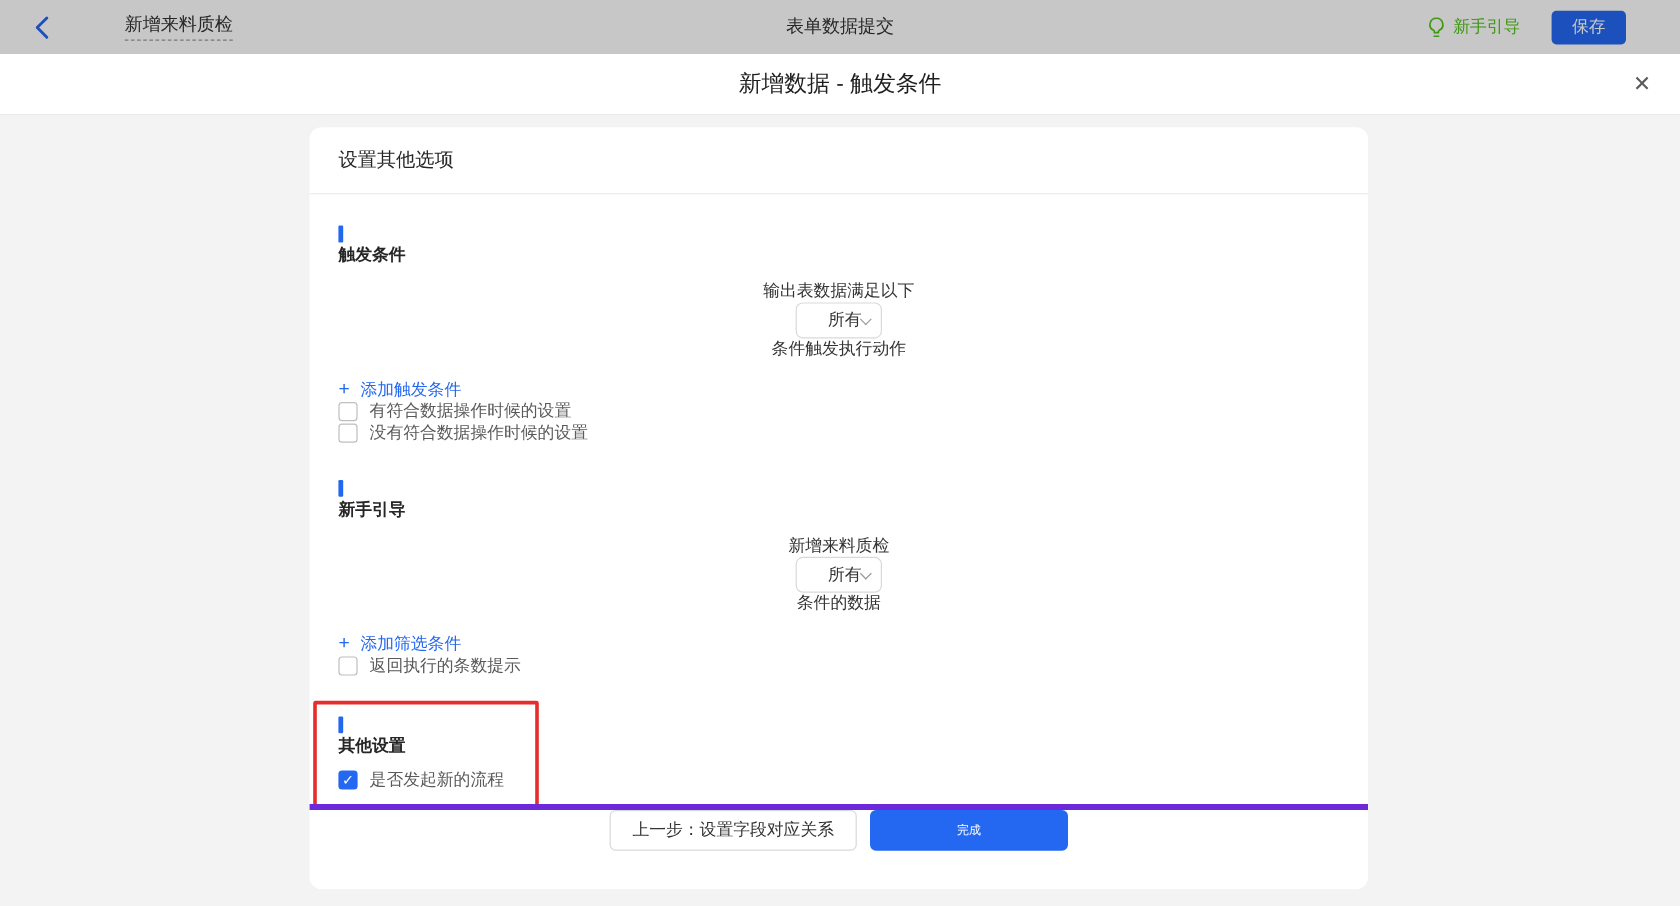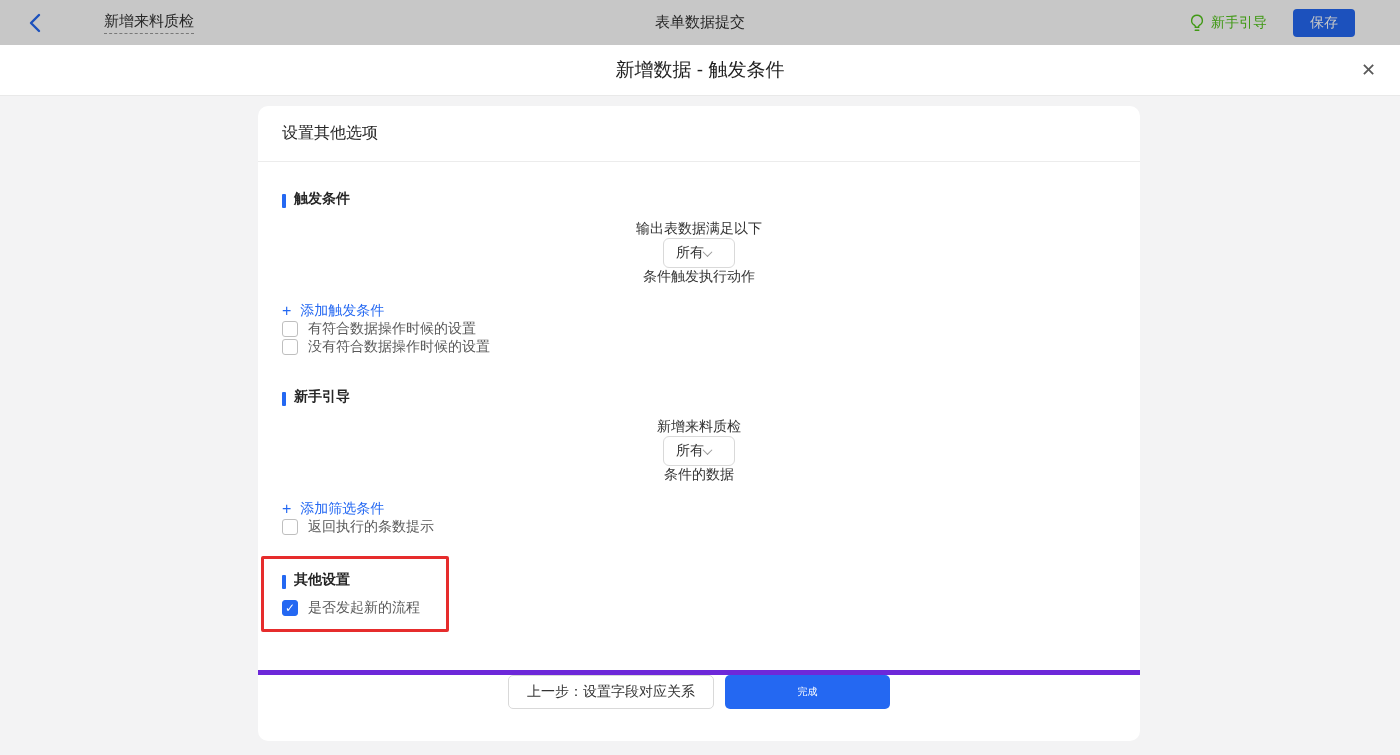--- a/index.html
+++ b/index.html
@@ -51,27 +51,27 @@
   .card {
     position:absolute; left:258px; top:10px; width:882px; height:635px;
     background:#fff; border-radius:10px;
   }
   .card-header {
     height:56px; display:flex; align-items:center; padding:0 24px;
     border-bottom:1px solid #ececec; font-size:16px; color:#262626;
   }
   .card-content { padding:26px 24px 0 24px; }
 
-  .section-title { display:flex; align-items:flex-end; font-weight:bold; font-size:14px; color:#262626; line-height:20px; }
+  .section-title { display:flex; align-items:flex-start; font-weight:bold; font-size:14px; color:#262626; line-height:20px;flex-direction:column; }
   .section-bar { width:4px; height:14px; background:var(--accent,#2468f2); margin-right:8px; border-radius:1px; }
 
   .cond-row { margin-top:12px; display:flex; align-items:center; font-size:14px; color:#333;flex-direction:column; }
   .select {
     margin:0 10px; width:72px; height:30px; border:1px solid #d9d9d9; border-radius:6px;
-    display:flex; align-items:center; justify-content:flex-start;
+    display:flex; align-items:center; justify-content:flex-end;
     padding:0 9px 0 12px; color:#333; cursor:pointer; background:#fff;
   }
   .chevron-down {
     width:7px; height:7px; border-right:1.4px solid #999; border-bottom:1.4px solid #999;
     transform:rotate(45deg) translate(-1px,-1px);
   }
 
   .add-link { margin-top:16px; display:flex; align-items:center; gap:9px; color:var(--accent,#2468f2); font-size:14px; cursor:pointer; width:fit-content; }
   .add-plus { font-size:16px; line-height:14px; }
 

